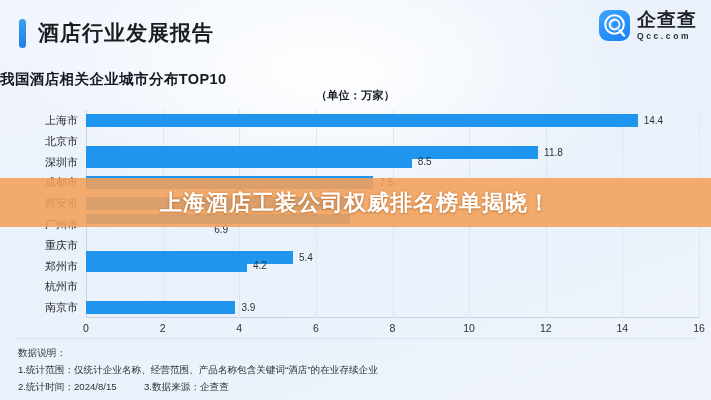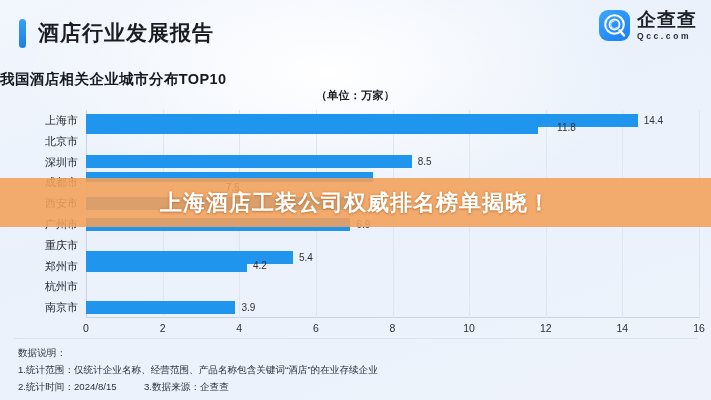--- a/index.html
+++ b/index.html
@@ -155,41 +155,41 @@
       <div class="gridline" style="left: 536.375px;"></div>
       <div class="xtick" style="left: 536.375px;">14</div>
       <div class="gridline" style="left: 613px;"></div>
       <div class="xtick" style="left: 613px;">16</div>
       <div class="ylabel" style="left: -76px; top: 0px;">上海市</div>
       <div class="row" style="top: 0px;">
         <div class="bar" style="width: 551.7px; background: rgb(32, 149, 238);"></div>
         <div class="bar-val">14.4</div>
       </div>
       <div class="ylabel" style="left: -76px; top: 20.8px;">北京市</div>
-      <div class="row" style="top: 7px; gap: 13px;">
+      <div class="row" style="top: 32px;">
         <div class="bar" style="width: 452.087px; background: rgb(32, 149, 238);"></div>
         <div class="bar-val">11.8</div>
       </div>
       <div class="ylabel" style="left: -76px; top: 41.6px;">深圳市</div>
       <div class="row" style="top: 41.6px;">
         <div class="bar" style="width: 325.656px; background: rgb(32, 149, 238);"></div>
         <div class="bar-val">8.5</div>
       </div>
       <div class="ylabel" style="left: -76px; top: 62.4px;">成都市</div>
-      <div class="row" style="top: 62.4px; flex-direction: column;">
+      <div class="row" style="top: 62.4px;">
         <div class="bar" style="width: 287.344px; background: rgb(32, 149, 238);"></div>
         <div class="bar-val">7.5</div>
       </div>
       <div class="ylabel" style="left: -76px; top: 83.2px;">西安市</div>
       <div class="row" style="top: 83.2px;">
         <div class="bar" style="width: 275.85px; background: rgb(32, 149, 238);"></div>
         <div class="bar-val">7.2</div>
       </div>
       <div class="ylabel" style="left: -76px; top: 104px;">广州市</div>
-      <div class="row" style="top: 104px;">
+      <div class="row" style="top: 104px; flex-direction: column;">
         <div class="bar" style="width: 264.356px; background: rgb(32, 149, 238);"></div>
         <div class="bar-val">6.9</div>
       </div>
       <div class="ylabel" style="left: -76px; top: 124.8px;">重庆市</div>
       <div class="row" style="top: 137px;">
         <div class="bar" style="width: 206.887px; background: rgb(32, 149, 238);"></div>
         <div class="bar-val">5.4</div>
       </div>
       <div class="ylabel" style="left: -76px; top: 145.6px;">郑州市</div>
       <div class="row" style="top: 145.6px; justify-content: space-between;">

